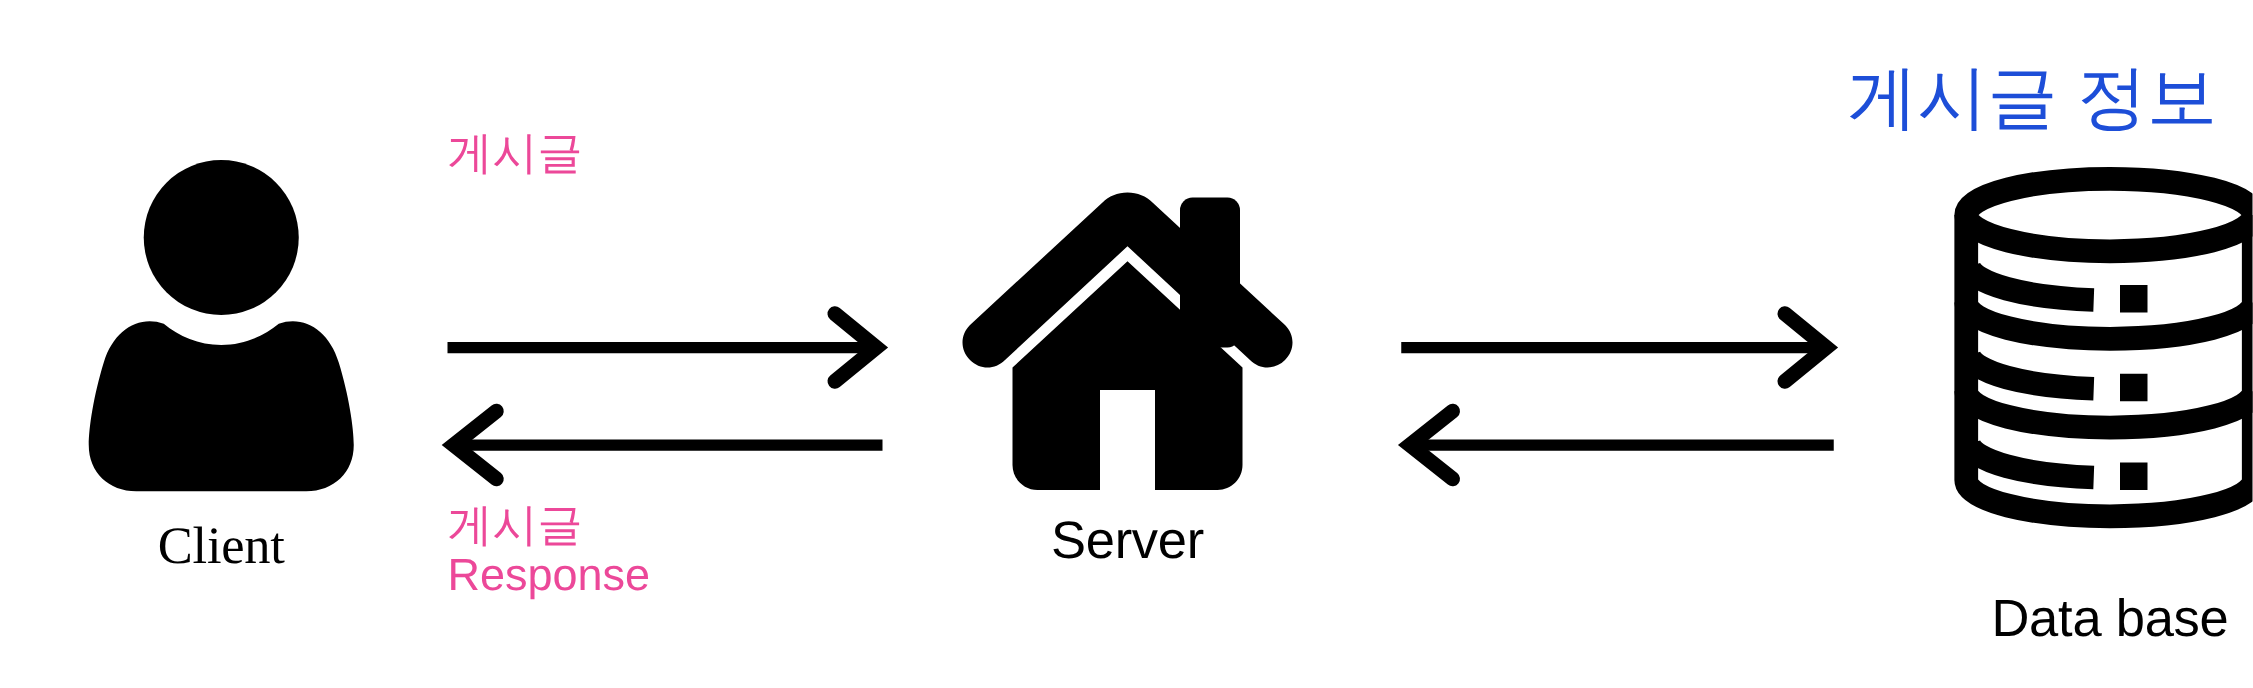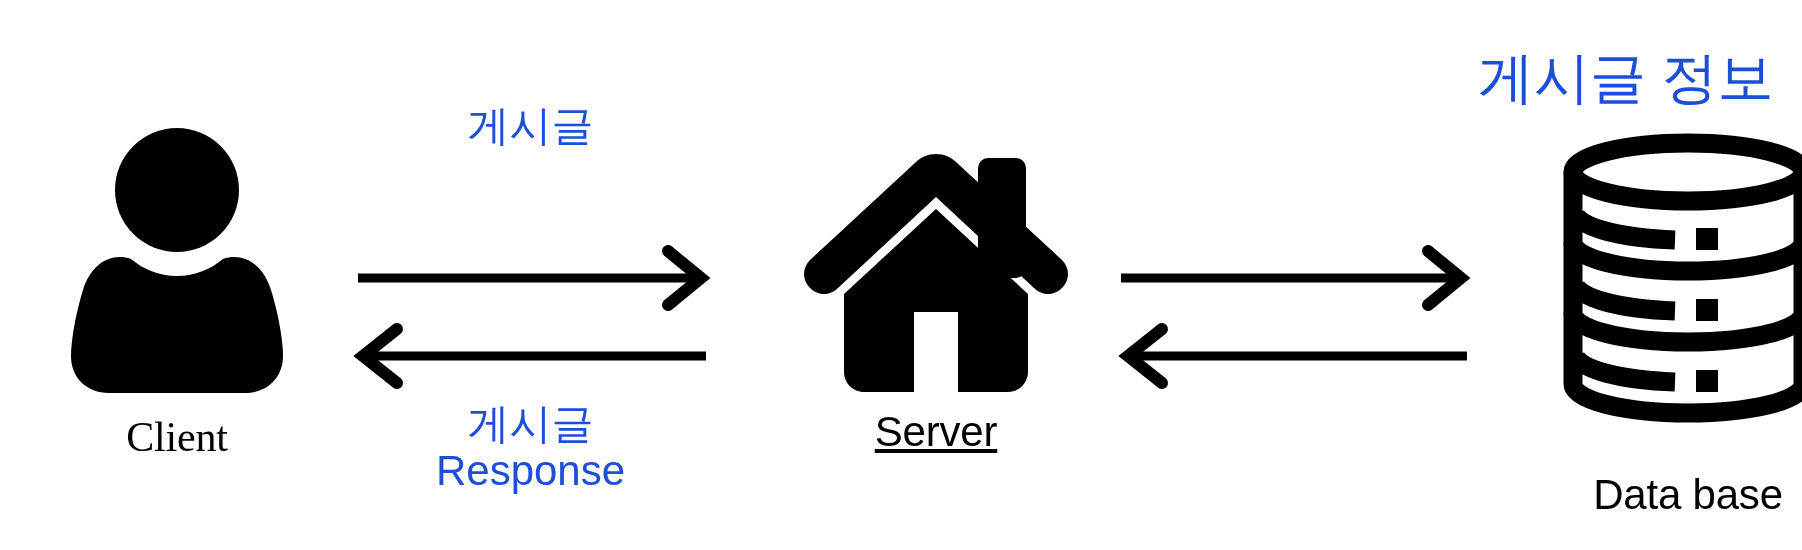--- a/index.html
+++ b/index.html
@@ -33,23 +33,23 @@
   .cap-label {
     position: absolute;
     font-size: 56px;
     color: #1d4ed8;
     white-space: nowrap;
     text-align: center;
     line-height: 1.08;
   }
   .edge-label {
     position: absolute;
-    font-size: 42px;
-    color: #1d4ed8;
-    text-align: center;
+    font-size: 36px;
+    color: #ec4899;
+    text-align: left;
     line-height: 1.12;
     white-space: nowrap;
   }
   .edge-label .ln { display: block; }
   .arrow-group { position: absolute; }
   svg { display: block; overflow: visible; }
 
   
   #client-icon { position: relative; width: 212px; height: 265px; }
 
@@ -100,21 +100,21 @@
       <line x1="14" y1="30" x2="356" y2="30" stroke="#000000" stroke-width="9"></line>
       <polyline points="47,3 13,30 47,57" fill="none" stroke="#000000" stroke-width="12" stroke-linecap="round" stroke-linejoin="miter"></polyline>
     </svg>
   </div>
 
   <div class="edge-label" style="left:358px; top:400px; width:345px;">
     <span class="ln">게시글</span>
     <span class="ln">Response</span>
   </div>
 
-  <div class="node" style="left:806px; top:152px; width:260px;text-decoration:underline;">
+  <div class="node" style="left:772px; top:152px; width:260px;">
     <div id="server-icon">
       <svg width="260" height="240" viewBox="0 0 260 240" aria-hidden="true">
 
         <rect x="172" y="6" width="48" height="120" rx="10" fill="#000000"></rect>
 
         <path fill="#000000" d="
           M 130 2
           C 138 2 145 5 150 10
           L 256 108
           C 264 116 264 128 256 136

